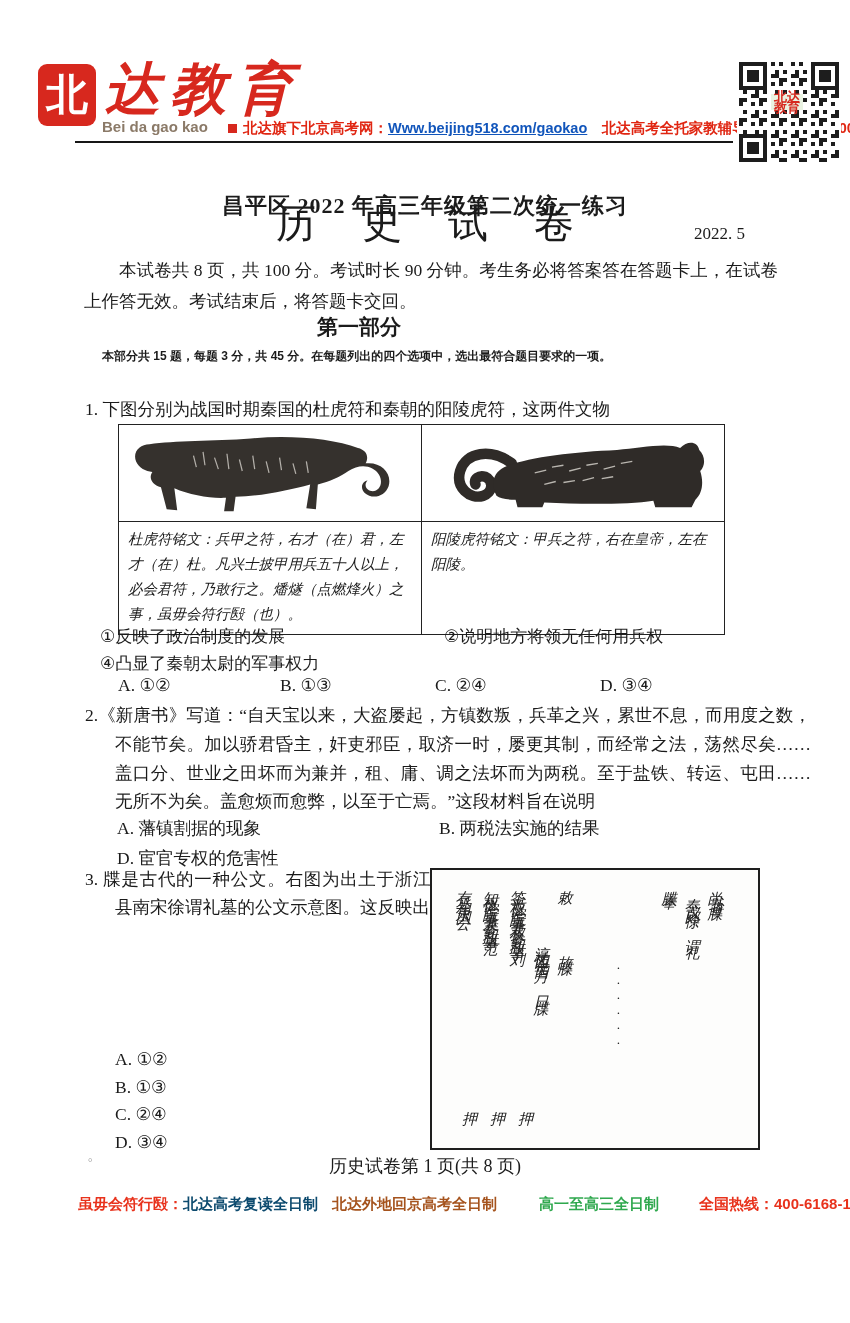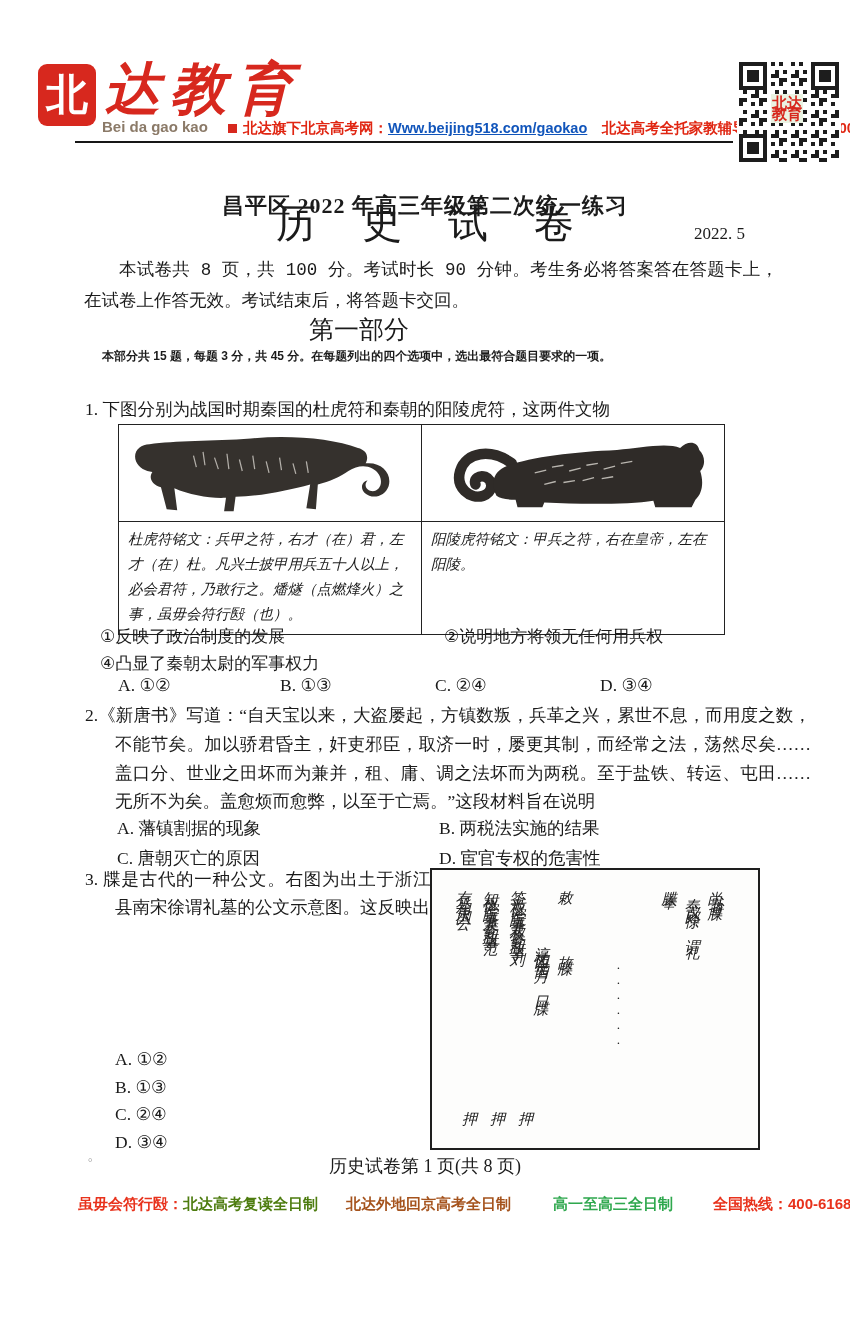--- a/index.html
+++ b/index.html
@@ -19,35 +19,35 @@
         font-weight:bold;font-size:14.5px;color:#e02612;white-space:nowrap;}
   .nav-line a{color:#1155bb;text-decoration:underline;}
   .nav-phone{color:#e02612;}
   .head-rule{position:absolute;left:75px;top:141px;width:658px;height:2.4px;background:#161616;}
 
   
   .qr{position:absolute;left:737px;top:60px;width:100px;height:100px;background:#fff;padding:2px;}
   .qr-grid{position:relative;width:100px;height:100px;display:grid;
         grid-template-columns:repeat(25,1fr);grid-template-rows:repeat(25,1fr);}
   .qr-grid div.on{background:#1d1d1d;}
-  .qr-label{position:absolute;left:34px;top:34px;width:32px;height:29px;background:#eaf3e2;
+  .qr-label{position:absolute;left:34px;top:34px;width:32px;height:16px;background:#eaf3e2;
         display:flex;align-items:center;justify-content:center;text-align:center;
-        font-size:15px;line-height:11px;color:#d7281e;font-weight:bold;width:32px;}
+        font-size:13px;line-height:11px;color:#d7281e;font-weight:bold;width:32px;}
 
   
   .round-title{position:absolute;left:0;top:158px;width:850px;text-align:center;
         font-size:22px;font-weight:bold;letter-spacing:1px;margin-top:33px;}
   .subject-title{position:absolute;left:0;top:196px;width:850px;text-align:center;
         font-size:40px;font-weight:normal;letter-spacing:46px;text-indent:46px;}
   .exam-date{position:absolute;left:694px;top:224px;font-size:17px;}
   .notice{position:absolute;left:84px;top:255px;width:694px;font-size:17.5px;
-        line-height:31px;text-align:justify;text-indent:2em;font-family:Liberation Mono, monospace;}
+        line-height:31px;text-align:justify;text-indent:2em;}
 
   .part1-head{position:absolute;left:0;top:313px;width:718px;text-align:center;
-        font-size:25px;font-weight:normal;}
+        font-size:21px;font-weight:bold;}
   .part1-instr{position:absolute;left:78px;top:341px;width:702px;
         font-family:"Liberation Sans","DejaVu Sans",sans-serif;font-weight:bold;
         font-size:12px;line-height:31px;text-align:justify;text-indent:2em;}
 
   
   .q1-stem{position:absolute;left:85px;top:397px;font-size:17.5px;}
   .q1-table{position:absolute;left:118px;top:424px;width:604px;border-collapse:collapse;}
   .q1-table td{border:1.6px solid #222;vertical-align:top;background:#fff;}
   .img-cell{height:94px;text-align:center;vertical-align:middle !important;}
   .cap-cell{font-style:italic;font-size:14.5px;line-height:25px;padding:5px 9px 7px 9px;
@@ -83,21 +83,21 @@
   .vc6{right:232px;top:9px;}  .vc7{right:259px;top:9px;}
   .vc8{right:286px;top:9px;}
   .sig-row{position:absolute;left:30px;top:240px;display:flex;gap:13px;
         font-size:15px;font-style:italic;}
 
   
   .page-note{position:absolute;left:0;top:1154px;width:850px;text-align:center;font-size:18px;}
   .stray{position:absolute;left:88px;top:1156px;font-size:11px;color:#9a9a9a;}
   .foot-line{position:absolute;left:78px;top:1195px;width:712px;display:flex;white-space:nowrap;
         font-family:"Liberation Sans","DejaVu Sans",sans-serif;font-weight:bold;font-size:15px;}
-  .f-red{color:#e8321c;} .f-blue{color:#4d7c0f;margin-right:28px;}
+  .f-red{color:#e8321c;} .f-blue{color:#0c4a6e;margin-right:14px;}
   .f-brown{color:#a5531d;margin-right:42px;} .f-green{color:#2fa84e;margin-right:40px;}
 </style>
 </head>
 <body>
 
 <div class="page">
 
   <div class="seal">北</div>
   <div class="brand-script">达教育</div>
   <div class="brand-sub">Bei da gao kao</div>
@@ -792,21 +792,20 @@
     <span>A. ①②</span>
     <span>B. ①③</span>
     <span>C. ②④</span>
     <span>D. ③④</span>
   </div>
 
   <div class="q2-stem">2.《新唐书》写道：“自天宝以来，大盗屡起，方镇数叛，兵革之兴，累世不息，而用度之数，不能节矣。加以骄君昏主，奸吏邪臣，取济一时，屡更其制，而经常之法，荡然尽矣……盖口分、世业之田坏而为兼并，租、庸、调之法坏而为两税。至于盐铁、转运、屯田……无所不为矣。盖愈烦而愈弊，以至于亡焉。”这段材料旨在说明</div>
   <div class="q2-options">
     <span>A. 藩镇割据的现象</span>
     <span>B. 两税法实施的结果</span>
-    <span>C. 唐朝灭亡的原因</span>
     <span>D. 宦官专权的危害性</span>
   </div>
 
   <div class="q3-stem">3. 牒是古代的一种公文。右图为出土于浙江武义县南宋徐谓礼墓的公文示意图。这反映出</div>
   <div class="q3-options">
     <div>A. ①②</div>
     <div>B. ①③</div>
     <div>C. ②④</div>
     <div>D. ③④</div>
   </div>

